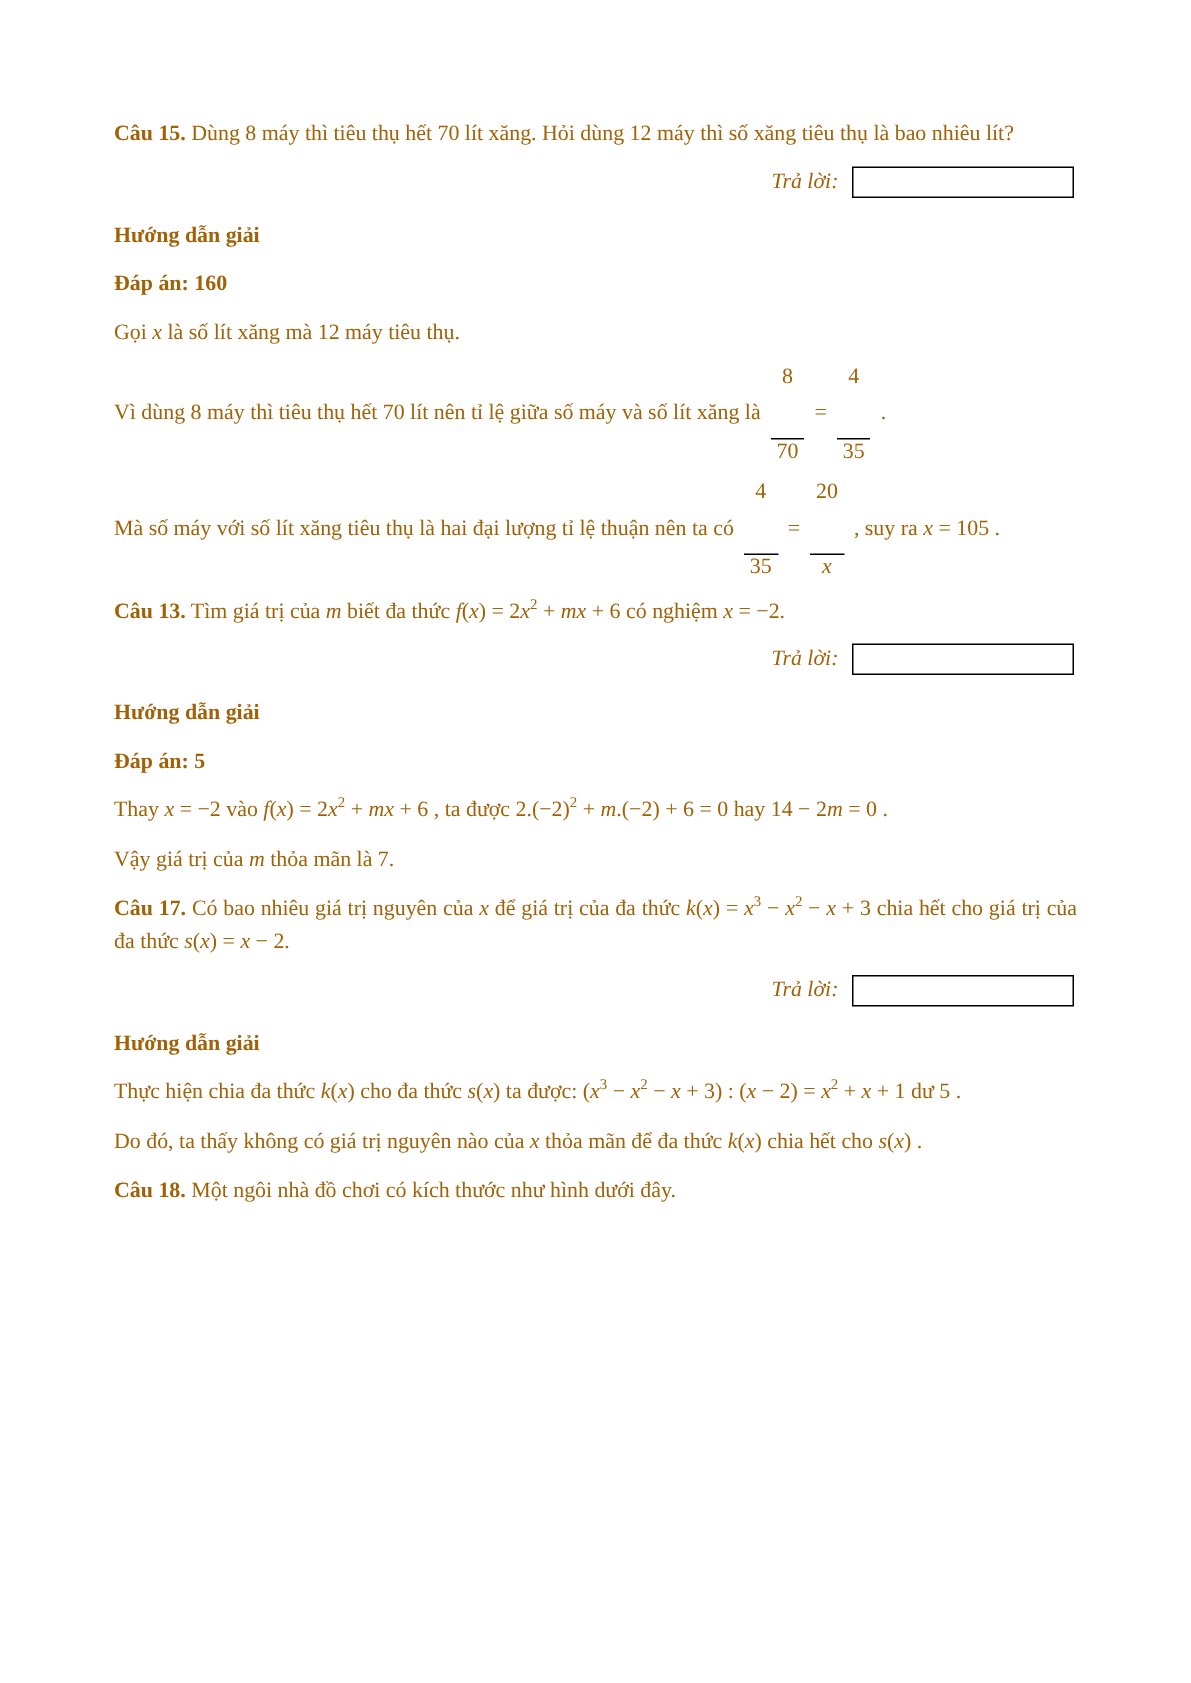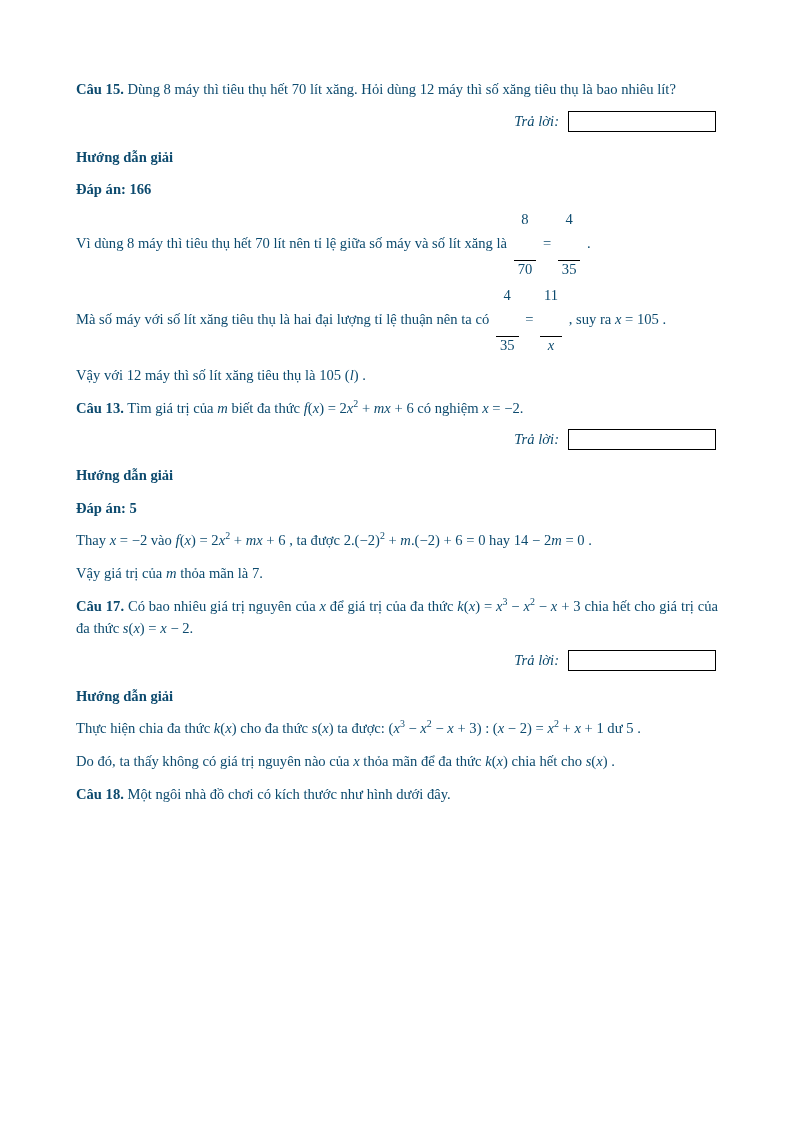--- a/index.html
+++ b/index.html
@@ -5,21 +5,21 @@
   * { box-sizing: border-box; }
   html, body { margin: 0; padding: 0; }
   body { background: #e8e8e8; }
   .page {
     width: 794px;
     height: 1122px;
     margin: 0 auto;
     background: #ffffff;
     font-family: "Liberation Serif", serif;
     font-size: 14.6px;
-    color: #0c4a6e;
+    color: #a16207;
     overflow: hidden;
   }
   .content { padding: 78px 76px 0 76px; }
   .para { margin: 0 0 10px; line-height: 1.55; text-align: justify; }
   .bold { font-weight: bold; }
   .ital { font-style: italic; }
   .answer-line {
     display: flex;
     justify-content: flex-end;
     align-items: center;
@@ -51,24 +51,24 @@
 
 <div class="page">
   <div class="content">
 
     <p class="para"><span class="mb">Câu 15.</span> Dùng 8 máy thì tiêu thụ hết 70 lít xăng. Hỏi dùng 12 máy thì số xăng tiêu thụ là bao nhiêu lít?</p>
     <div class="answer-line">
       <span class="ital">Trả lời:</span>
       <span class="answer-box"></span>
     </div>
     <p class="para bold">Hướng dẫn giải</p>
-    <p class="para"><span class="mb">Đáp án: 166</span></p>
+    <p class="para"><span class="mb">Đáp án: 160</span></p>
+    <p class="para">Gọi <span class="mi">x</span> là số lít xăng mà 12 máy tiêu thụ.</p>
     <p class="para">Vì dùng 8 máy thì tiêu thụ hết 70 lít nên tỉ lệ giữa số máy và số lít xăng là <span class="frac"><span class="fnum">8</span><span class="fden">70</span></span> = <span class="frac"><span class="fnum">4</span><span class="fden">35</span></span> .</p>
-    <p class="para">Mà số máy với số lít xăng tiêu thụ là hai đại lượng tỉ lệ thuận nên ta có <span class="frac"><span class="fnum">4</span><span class="fden">35</span></span> = <span class="frac"><span class="fnum">11</span><span class="fden"><span class="mi">x</span></span></span> , suy ra <span class="mi">x</span> = 105 .</p>
-    <p class="para">Vậy với 12 máy thì số lít xăng tiêu thụ là 105 (<span class="mi">l</span>) .</p>
+    <p class="para">Mà số máy với số lít xăng tiêu thụ là hai đại lượng tỉ lệ thuận nên ta có <span class="frac"><span class="fnum">4</span><span class="fden">35</span></span> = <span class="frac"><span class="fnum">20</span><span class="fden"><span class="mi">x</span></span></span> , suy ra <span class="mi">x</span> = 105 .</p>
 
     <p class="para"><span class="mb">Câu 13.</span> Tìm giá trị của <span class="mi">m</span> biết đa thức <span class="mi">f</span>(<span class="mi">x</span>) = 2<span class="mi">x</span><span class="msup">2</span> + <span class="mi">mx</span> + 6 có nghiệm <span class="mi">x</span> = −2.</p>
     <div class="answer-line">
       <span class="ital">Trả lời:</span>
       <span class="answer-box"></span>
     </div>
     <p class="para bold">Hướng dẫn giải</p>
     <p class="para"><span class="mb">Đáp án: 5</span></p>
     <p class="para">Thay <span class="mi">x</span> = −2 vào <span class="mi">f</span>(<span class="mi">x</span>) = 2<span class="mi">x</span><span class="msup">2</span> + <span class="mi">mx</span> + 6 , ta được 2.(−2)<span class="msup">2</span> + <span class="mi">m</span>.(−2) + 6 = 0 hay 14 − 2<span class="mi">m</span> = 0 .</p>
     <p class="para">Vậy giá trị của <span class="mi">m</span> thỏa mãn là 7.</p>

